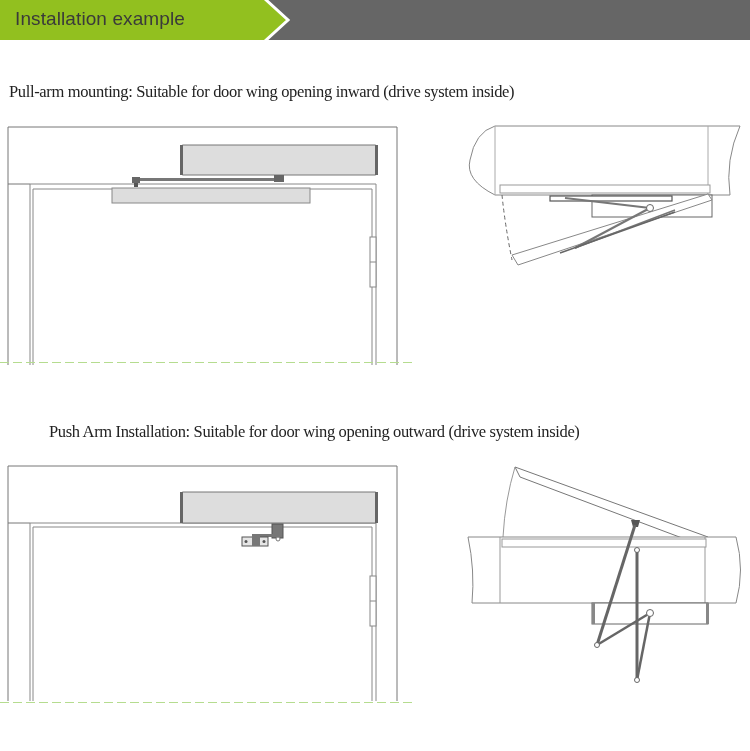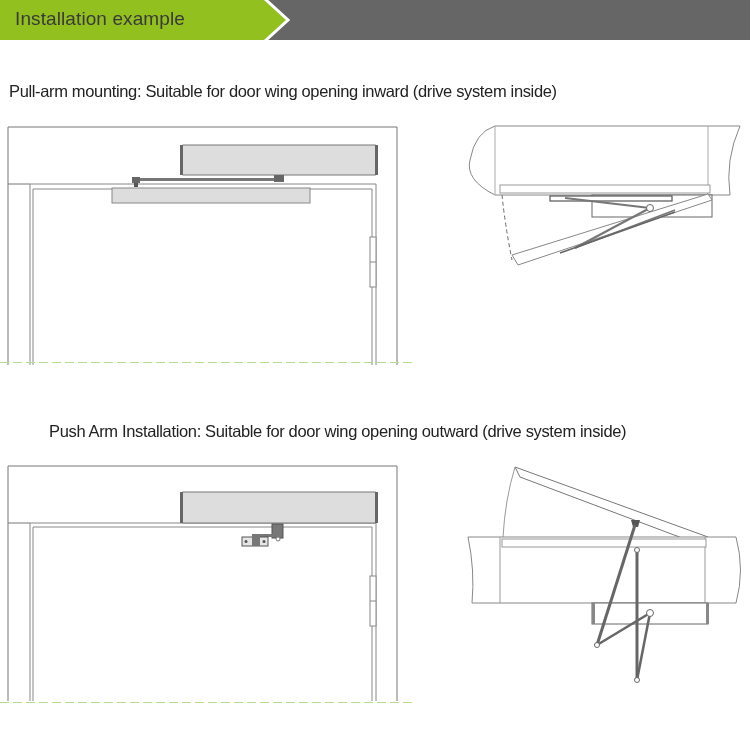--- a/index.html
+++ b/index.html
@@ -1,20 +1,20 @@
 <!DOCTYPE html>
 <html><head>
   <meta charset="utf-8">
   <style>
     html, body { margin: 0; padding: 0; background: #ffffff; }
     body { width: 750px; height: 751px; position: relative; overflow: hidden; font-family: "Liberation Sans", sans-serif; }
     .header { position: absolute; left: 0; top: 0; width: 598px; height: 40px; }
     .header svg { position: absolute; left: 0; top: 0; }
     .header-title { position: absolute; left: 15px; top: 8px; font-size: 19px; color: #3a3a3a; font-family: "Liberation Sans", sans-serif; letter-spacing: 0.1px; }
-    .caption { position: absolute; left: 9px; font-size: 16.5px; color: #222; font-family: Liberation Sans, sans-serif; letter-spacing: -0.35px; white-space: nowrap; }
+    .caption { position: absolute; left: 9px; font-size: 16.5px; color: #222; font-family: Liberation Serif, serif; letter-spacing: -0.35px; white-space: nowrap; }
     .diagram { position: absolute; }
   </style>
 </head>
 <body>
 
 <div class="header">
   <svg width="750" height="40">
     <rect x="0" y="0" width="750" height="40" fill="#666666"></rect>
     <polygon points="0,0 265,0 287,20 265,40 0,40" fill="#92c01f"></polygon>
     <polyline points="265,-1 288,20 265,41" fill="none" stroke="#ffffff" stroke-width="3"></polyline>

